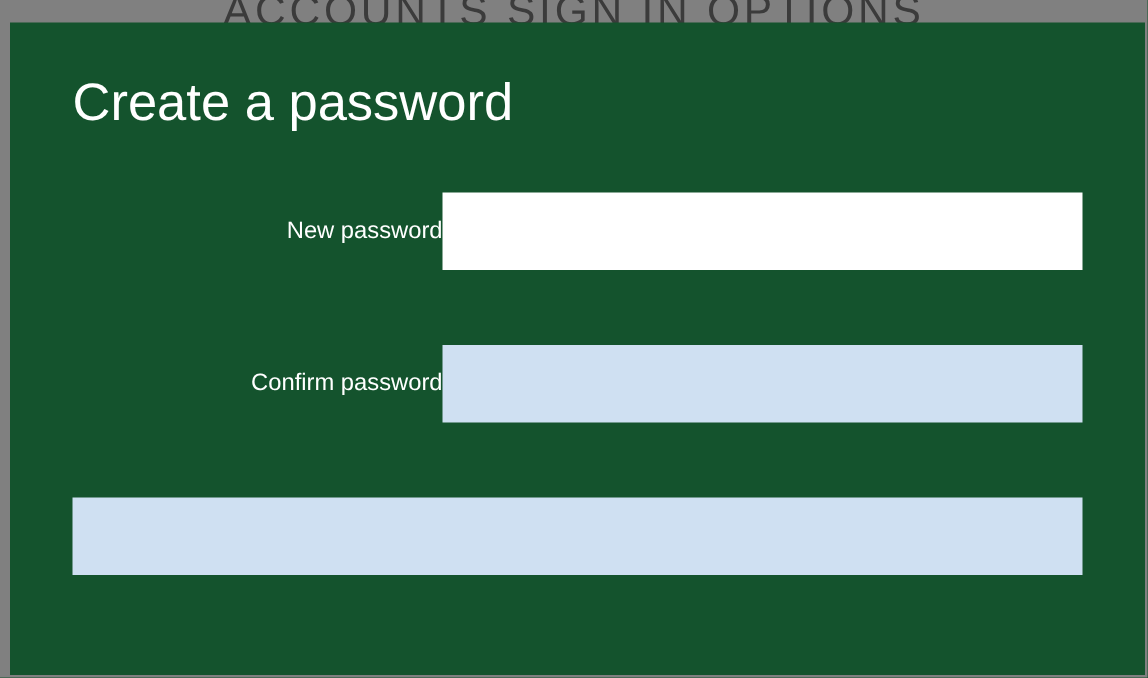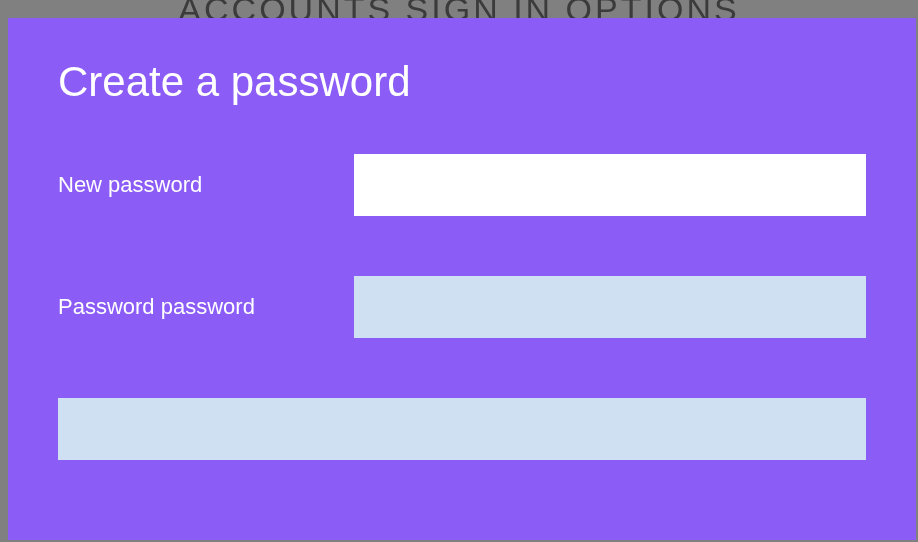--- a/index.html
+++ b/index.html
@@ -27,41 +27,42 @@
       color: #3b3b3b;
       text-transform: uppercase;
       z-index: 0;
     }
     .dialog {
       position: absolute;
       top: 18px;
       left: 8px;
       right: 2px;
       bottom: 2px;
-      background: #8b5cf6;
+      background: #14532d;
       padding: 40px 50px;
       z-index: 1;
     }
     .dialog-title {
       color: #ffffff;
       font-size: 42px;
       font-weight: 300;
       margin-bottom: 48px;
     }
     .form-row {
       display: flex;
       align-items: center;
       margin-bottom: 60px;
     }
     .form-label {
       color: #ffffff;
-      font-size: 22px;
+      font-size: 19px;
       font-weight: 400;
       width: 296px;
       flex-shrink: 0;
+      text-align: right;
     }
     .form-input {
       flex: 1;
       height: 62px;
       border: none;
       outline: none;
       font-size: 20px;
       padding: 0 14px;
       font-family: inherit;
     }
@@ -81,20 +82,20 @@
 
 <div class="dialog">
   <h1 class="dialog-title">Create a password</h1>
 
   <div class="form-row">
     <label class="form-label">New password</label>
     <input type="password" class="form-input input-active" autofocus="" value="" style="">
   </div>
 
   <div class="form-row">
-    <label class="form-label">Password password</label>
+    <label class="form-label">Confirm password</label>
     <input type="password" class="form-input input-inactive" value="" style="">
   </div>
 
   <div class="form-row">
     <input type="text" class="form-input input-inactive" value="" style="">
   </div>
 </div>
 
 </body></html>

